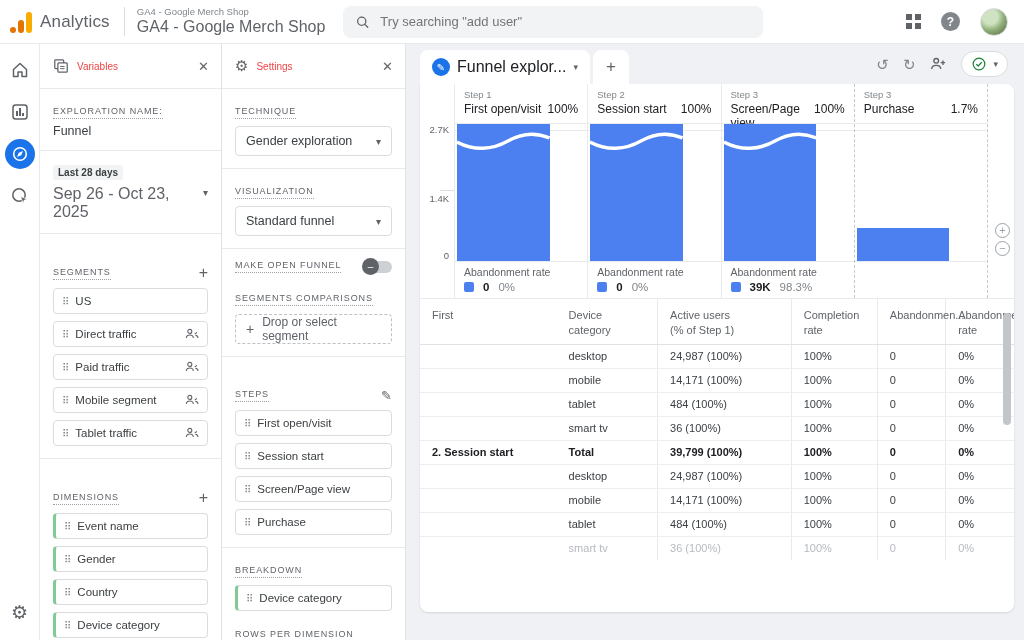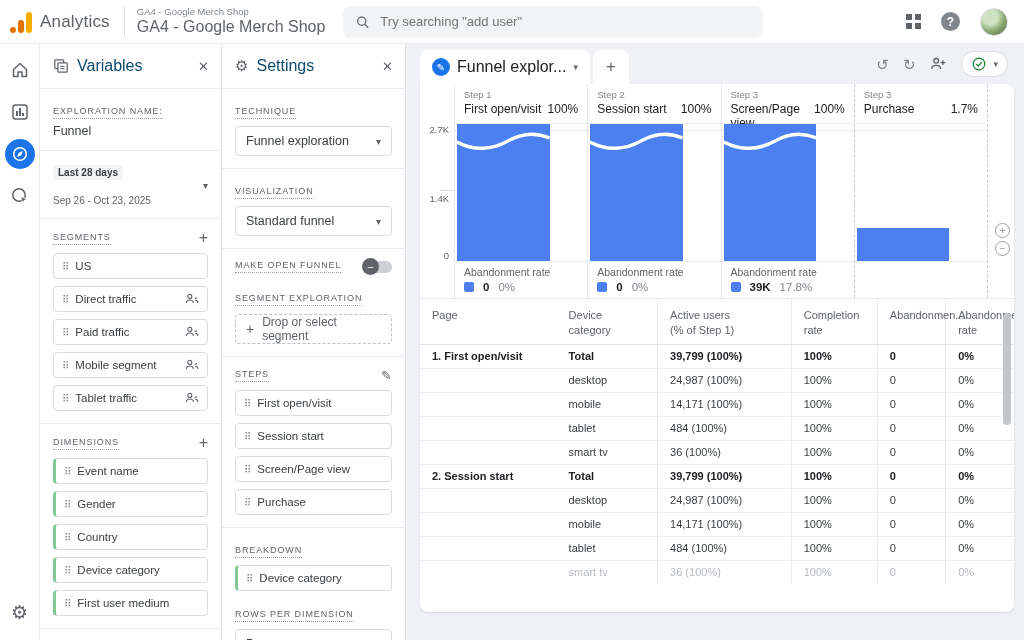--- a/index.html
+++ b/index.html
@@ -41,37 +41,37 @@
   .rail-sel { width:30px; height:30px; border-radius:50%; background:#1a73e8;
     display:flex; align-items:center; justify-content:center; margin:-5px 0; }
   .rail-gear { position:absolute; bottom:16px; font-size:19px; color:#5f6368; cursor:pointer; }
 
   
   .panel { background:#fff; border-right:1px solid #e0e3e6; overflow:hidden; }
   .panel-vars { width:182px; }
   .panel-settings { width:184px; }
   .panel-head { height:45px; display:flex; align-items:center; padding:0 12px 0 13px;
     border-bottom:1px solid #e8eaed; gap:8px; }
-  .panel-title { font-size:16px; color:#0c4a6e; flex:1; }
+  .panel-title { font-size:10px; color:#ef4444; flex:1; }
   .x-btn { font-size:13px; color:#5f6368; cursor:pointer; }
   .sec { padding:11px 13px 12px; border-bottom:1px solid #e8eaed; position:relative; }
   .sec.noborder { border-bottom:none; }
   .sec-label { font-size:9px; letter-spacing:.9px; color:#5f6368; display:inline-block;
     border-bottom:1px dotted #9aa0a6; padding-bottom:2px; }
-  .sec-label-row { display:flex; align-items:center; justify-content:space-between; }
+  .sec-label-row { display:flex; align-items:center; justify-content:space-between;margin-top:20px; }
   .plus-btn { font-size:16px; color:#5f6368; cursor:pointer; font-weight:400; line-height:1; }
   .chip { margin-top:7px; height:26px; border:1px solid #dadce0; border-radius:4px; background:#fff;
     display:flex; align-items:center; gap:7px; padding:0 8px; font-size:11.5px; color:#3c4043; cursor:grab; }
   .chip .drag { font-size:10px; color:#80868b; letter-spacing:-1px; }
   .chip .people { margin-left:auto; }
   .chip-green { border-left:3px solid #81c995; }
   .name-val { font-size:12.5px; color:#3c4043; margin-top:5px; }
   .date-badge { display:inline-block; background:#f1f3f4; border-radius:3px; padding:2px 5px;
     font-size:10px; font-weight:bold; color:#3c4043; }
-  .date-range { font-size:10px; color:#5f6368; margin-top:15px; }
+  .date-range { font-size:16px; color:#5f6368; margin-top:5px; }
   .date-caret { position:absolute; right:13px; top:50%; transform:translateY(-50%);
     color:#5f6368; font-size:10px; cursor:pointer; }
   .selectbox { margin-top:7px; height:30px; border:1px solid #dadce0; border-radius:4px;
     display:flex; align-items:center; padding:0 10px; font-size:12.5px; color:#3c4043; cursor:pointer; }
   .selectbox .caret { margin-left:auto; color:#5f6368; font-size:10px; }
   .toggle-row { display:flex; align-items:center; justify-content:space-between; }
   .toggle { width:28px; height:12px; border-radius:7px; background:#cdd1d5; position:relative; cursor:pointer; flex:none; }
   .toggle .knob { position:absolute; left:-2px; top:-2.5px; width:17px; height:17px; border-radius:50%;
     background:#5f6368; color:#fff; font-size:10px; display:flex; align-items:center; justify-content:center; }
   .dashed-box { margin-top:8px; height:30px; border:1px dashed #bdc1c6; border-radius:4px;
@@ -305,39 +305,39 @@
 
   <div class="panel panel-settings">
     <div class="panel-head">
       <span style="font-size:15px;color:#5f6368;">⚙</span>
       <span class="panel-title">Settings</span>
       <span class="x-btn">✕</span>
     </div>
     <div class="sec">
       <span class="sec-label">TECHNIQUE</span>
       <div class="selectbox">
-        <span>Funnel exploration</span>
+        <span>Gender exploration</span>
         <span class="caret">▾</span>
       </div>
     </div>
     <div class="sec">
       <span class="sec-label">VISUALIZATION</span>
       <div class="selectbox">
         <span>Standard funnel</span>
         <span class="caret">▾</span>
       </div>
     </div>
     <div class="sec">
       <div class="toggle-row" style="margin-bottom:14px;">
         <span class="sec-label">MAKE OPEN FUNNEL</span>
         <span class="toggle">
             <span class="knob">–</span>
           </span>
       </div>
-      <span class="sec-label">SEGMENT EXPLORATION</span>
+      <span class="sec-label">SEGMENTS COMPARISONS</span>
       <div class="dashed-box">
         <span class="plus">+</span>
         <span>Drop or select segment</span>
       </div>
     </div>
     <div class="sec">
       <div class="sec-label-row">
         <span class="sec-label">STEPS</span>
         <span class="pencil">✎</span>
       </div>
@@ -480,21 +480,21 @@
               <svg viewBox="0 0 100 24" preserveAspectRatio="none">
                 <path d="M0 13 C 18 22, 38 21, 55 12 C 70 4, 85 3, 100 9" fill="none" stroke="#fff" stroke-width="3.5"></path>
               </svg>
             </div>
           </div>
           <div class="faband">
             <div class="faband-label">Abandonment rate</div>
             <div class="faband-vals">
               <span class="sw"></span>
               <span class="faband-v">39K</span>
-              <span class="faband-r">17.8%</span>
+              <span class="faband-r">98.3%</span>
             </div>
           </div>
         </div>
 
         <div class="fcol fcol4">
           <div class="fhead">
             <div class="fstep-num">Step 3</div>
             <div class="fstep-row">
               <span class="fstep-name">Purchase</span>
               <span class="fstep-rate">1.7%</span>
@@ -520,21 +520,21 @@
             <col style="width:23%">
               <col style="width:17%">
               <col style="width:22.5%">
             <col style="width:14.5%">
               <col style="width:11.5%">
               <col style="width:11.5%">
           </colgroup>
           <thead>
             <tr>
               <th class="al">
-                  <div>Page</div>
+                  <div>First</div>
                 </th>
               <th class="al">
                   <div>Device category</div>
                 </th>
               <th class="ar">
                   <div>Active users</div>
                   <div>(% of Step 1)</div>
                 </th>
               <th class="ar">
                   <div>Completion</div>
@@ -543,28 +543,20 @@
               <th class="ar">
                   <div>Abandonmen...</div>
                 </th>
               <th class="ar">
                   <div>Abandonment</div>
                   <div>rate</div>
                 </th>
             </tr>
           </thead>
           <tbody>
-            <tr class="bold">
-              <td class="al">1. First open/visit</td>
-              <td class="al">Total</td>
-              <td class="ar">39,799 (100%)</td>
-              <td class="ar">100%</td>
-              <td class="ar">0</td>
-              <td class="ar">0%</td>
-            </tr>
             <tr>
               <td class="al"></td>
               <td class="al">desktop</td>
               <td class="ar">24,987 (100%)</td>
               <td class="ar">100%</td>
               <td class="ar">0</td>
               <td class="ar">0%</td>
             </tr>
             <tr>
               <td class="al"></td>

